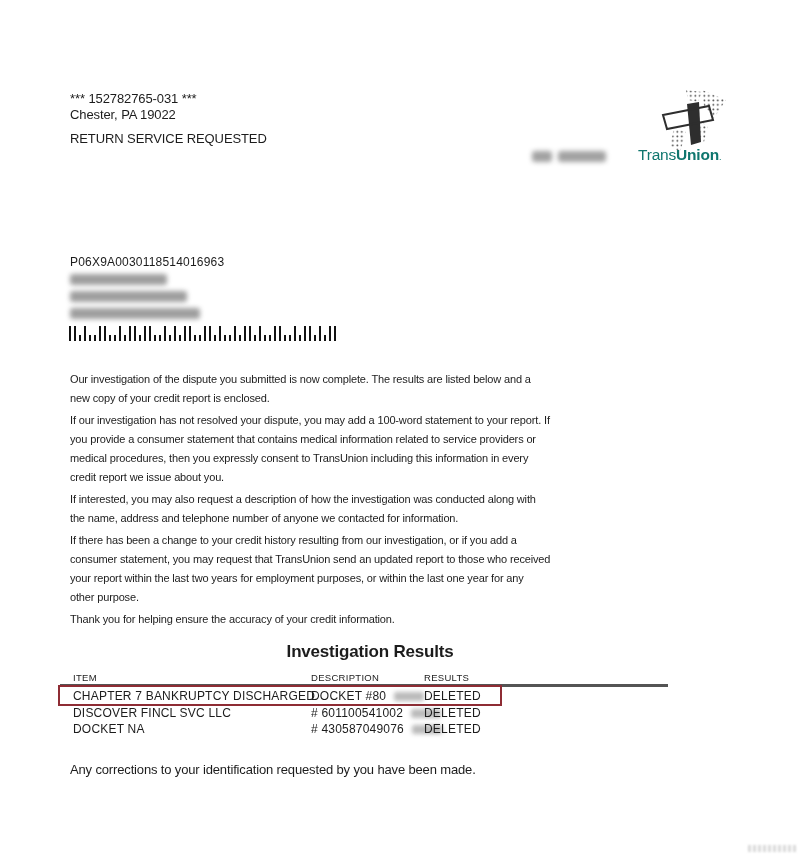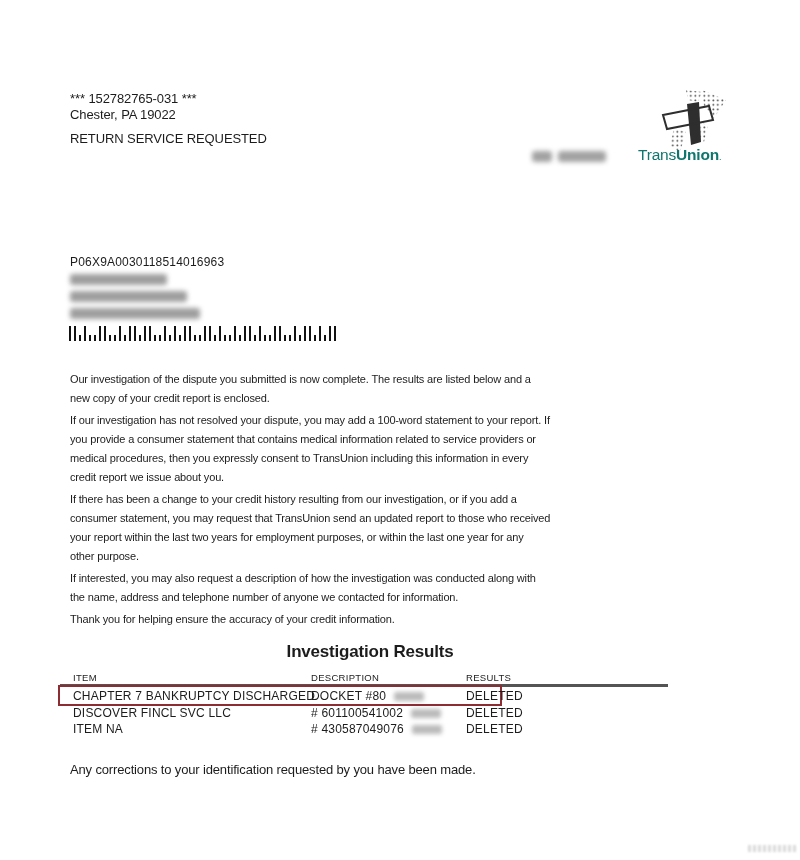--- a/index.html
+++ b/index.html
@@ -38,21 +38,21 @@
 
   
   .letter-body { position:absolute; left:70px; top:370px; width:660px; }
   .letter-body p { font-size:11px; line-height:19px; letter-spacing:-0.15px; white-space:pre-line; margin-bottom:3px; }
 
   
   .results-title { position:absolute; left:70px; top:642px; width:600px; text-align:center; font-size:17px; font-weight:bold; letter-spacing:-0.2px; }
 
   .col-item { position:absolute; left:73px; }
   .col-desc { position:absolute; left:311px; }
-  .col-res  { position:absolute; left:466px; }
+  .col-res  { position:absolute; left:424px; }
 
   .thead { position:absolute; left:0; top:672px; width:800px; height:12px; font-size:9.5px; letter-spacing:0.3px; color:#222; }
   .head-rule { position:absolute; left:60px; top:684px; width:608px; height:2.5px; background:#545454; }
 
   .trow { position:absolute; left:0; width:800px; height:16px; font-size:12px; letter-spacing:0.2px; line-height:16px; }
   .trow-0 { top:688px; }
   .trow-1 { top:705px; }
   .trow-2 { top:721px; }
   .cell-redacted { display:inline-block; width:30px; height:9px; background:#777; opacity:.5; filter:blur(2px); border-radius:2px; margin-left:8px; vertical-align:middle; }
 
@@ -158,26 +158,26 @@
       <span class="bar tall"></span>
     </div>
 
   <div class="letter-body">
     <p>Our investigation of the dispute you submitted is now complete. The results are listed below and a
 new copy of your credit report is enclosed.</p>
     <p>If our investigation has not resolved your dispute, you may add a 100-word statement to your report. If
 you provide a consumer statement that contains medical information related to service providers or
 medical procedures, then you expressly consent to TransUnion including this information in every
 credit report we issue about you.</p>
+    <p>If interested, you may also request a description of how the investigation was conducted along with
+the name, address and telephone number of anyone we contacted for information.</p>
     <p>If there has been a change to your credit history resulting from our investigation, or if you add a
 consumer statement, you may request that TransUnion send an updated report to those who received
 your report within the last two years for employment purposes, or within the last one year for any
 other purpose.</p>
-    <p>If interested, you may also request a description of how the investigation was conducted along with
-the name, address and telephone number of anyone we contacted for information.</p>
     <p>Thank you for helping ensure the accuracy of your credit information.</p>
   </div>
 
   <div class="results-title">Investigation Results</div>
 
   <div class="thead">
     <span class="col-item">ITEM</span>
     <span class="col-desc">DESCRIPTION</span>
     <span class="col-res">RESULTS</span>
   </div>
@@ -189,21 +189,21 @@
     <span class="col-item">CHAPTER 7 BANKRUPTCY DISCHARGED</span>
     <span class="col-desc"><span>DOCKET #80</span><span class="cell-redacted"></span></span>
     <span class="col-res">DELETED</span>
   </div>
   <div class="trow trow-1">
     <span class="col-item">DISCOVER FINCL SVC LLC</span>
     <span class="col-desc"><span># 601100541002</span><span class="cell-redacted"></span></span>
     <span class="col-res">DELETED</span>
   </div>
   <div class="trow trow-2">
-    <span class="col-item">ITEM NA</span>
+    <span class="col-item">DOCKET NA</span>
     <span class="col-desc"><span># 430587049076</span><span class="cell-redacted"></span></span>
     <span class="col-res">DELETED</span>
   </div>
 
   <div class="closing-note">Any corrections to your identification requested by you have been made.</div>
 
   <div class="watermark"></div>
 </div>
 
 </body></html>

